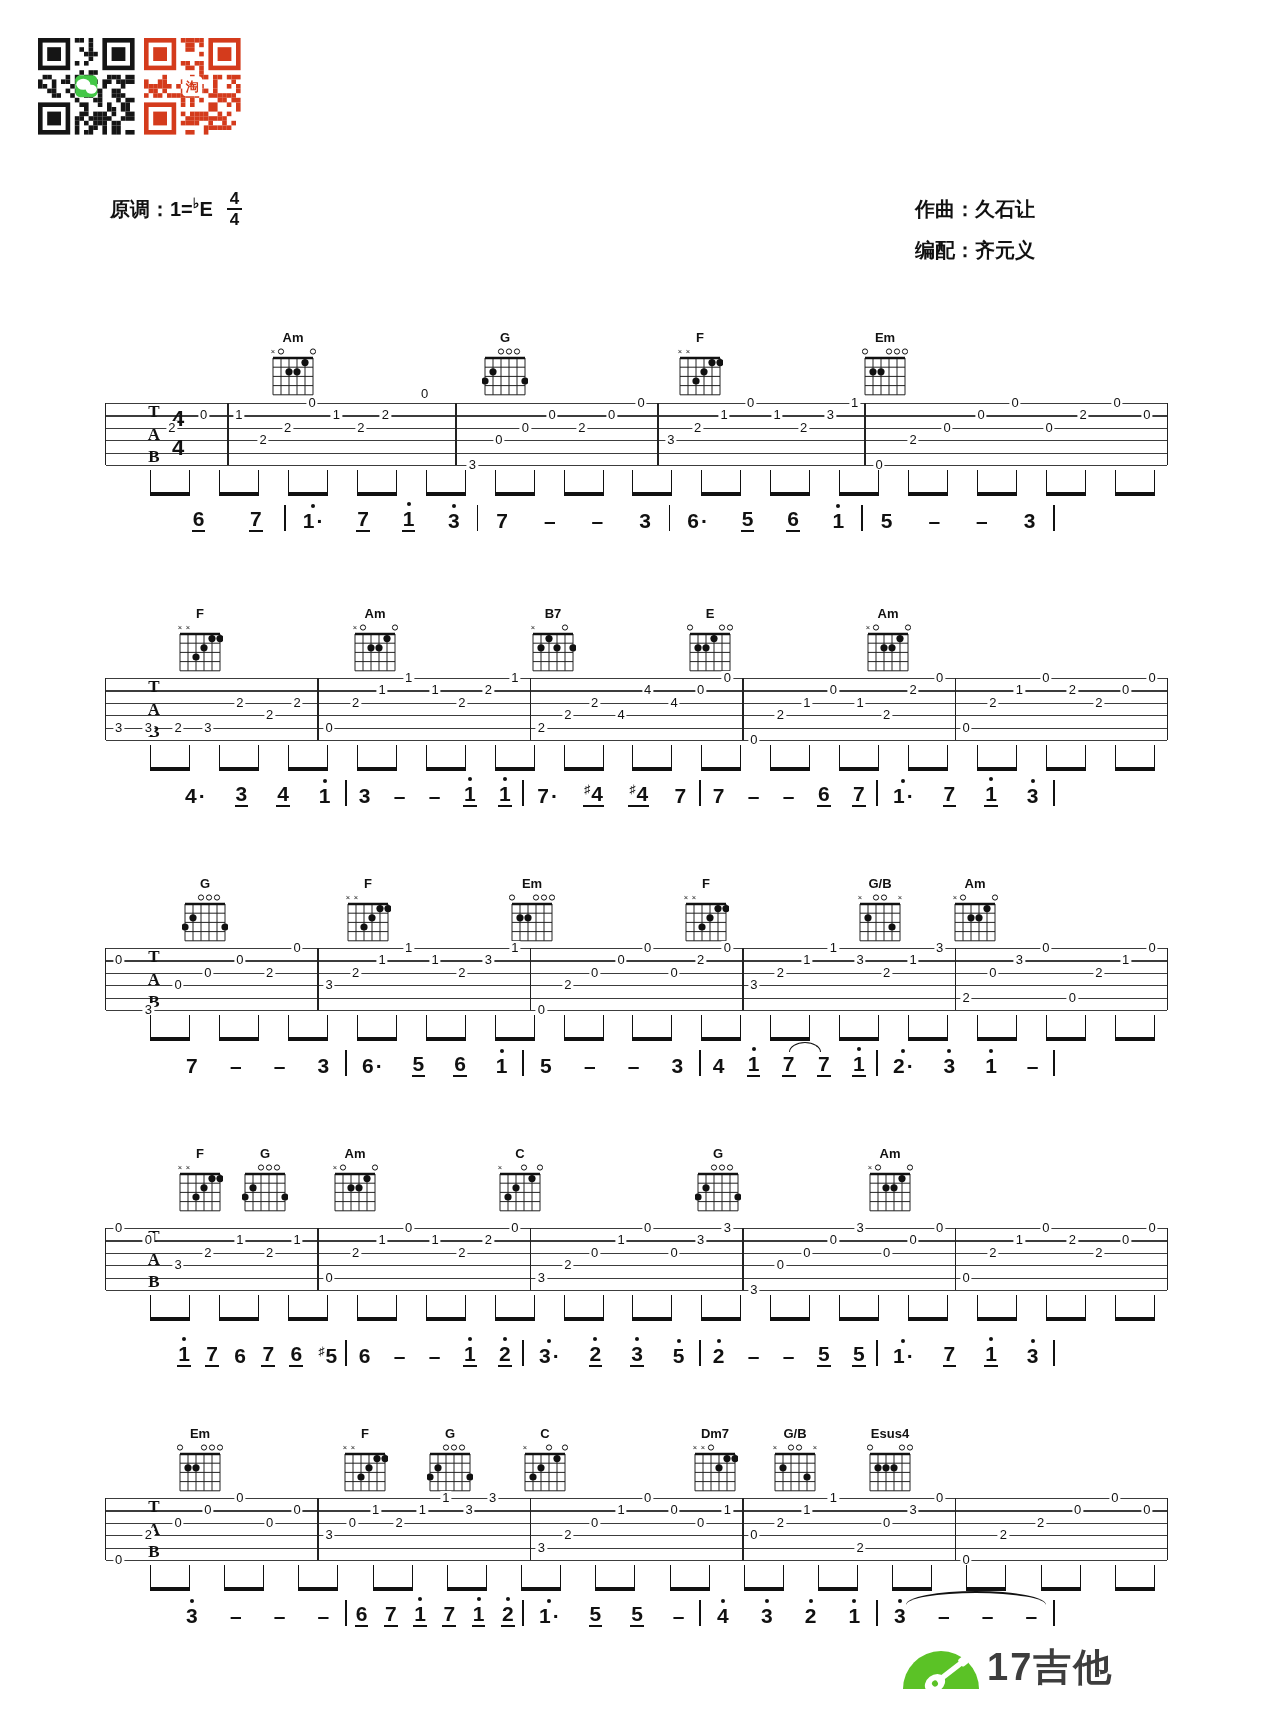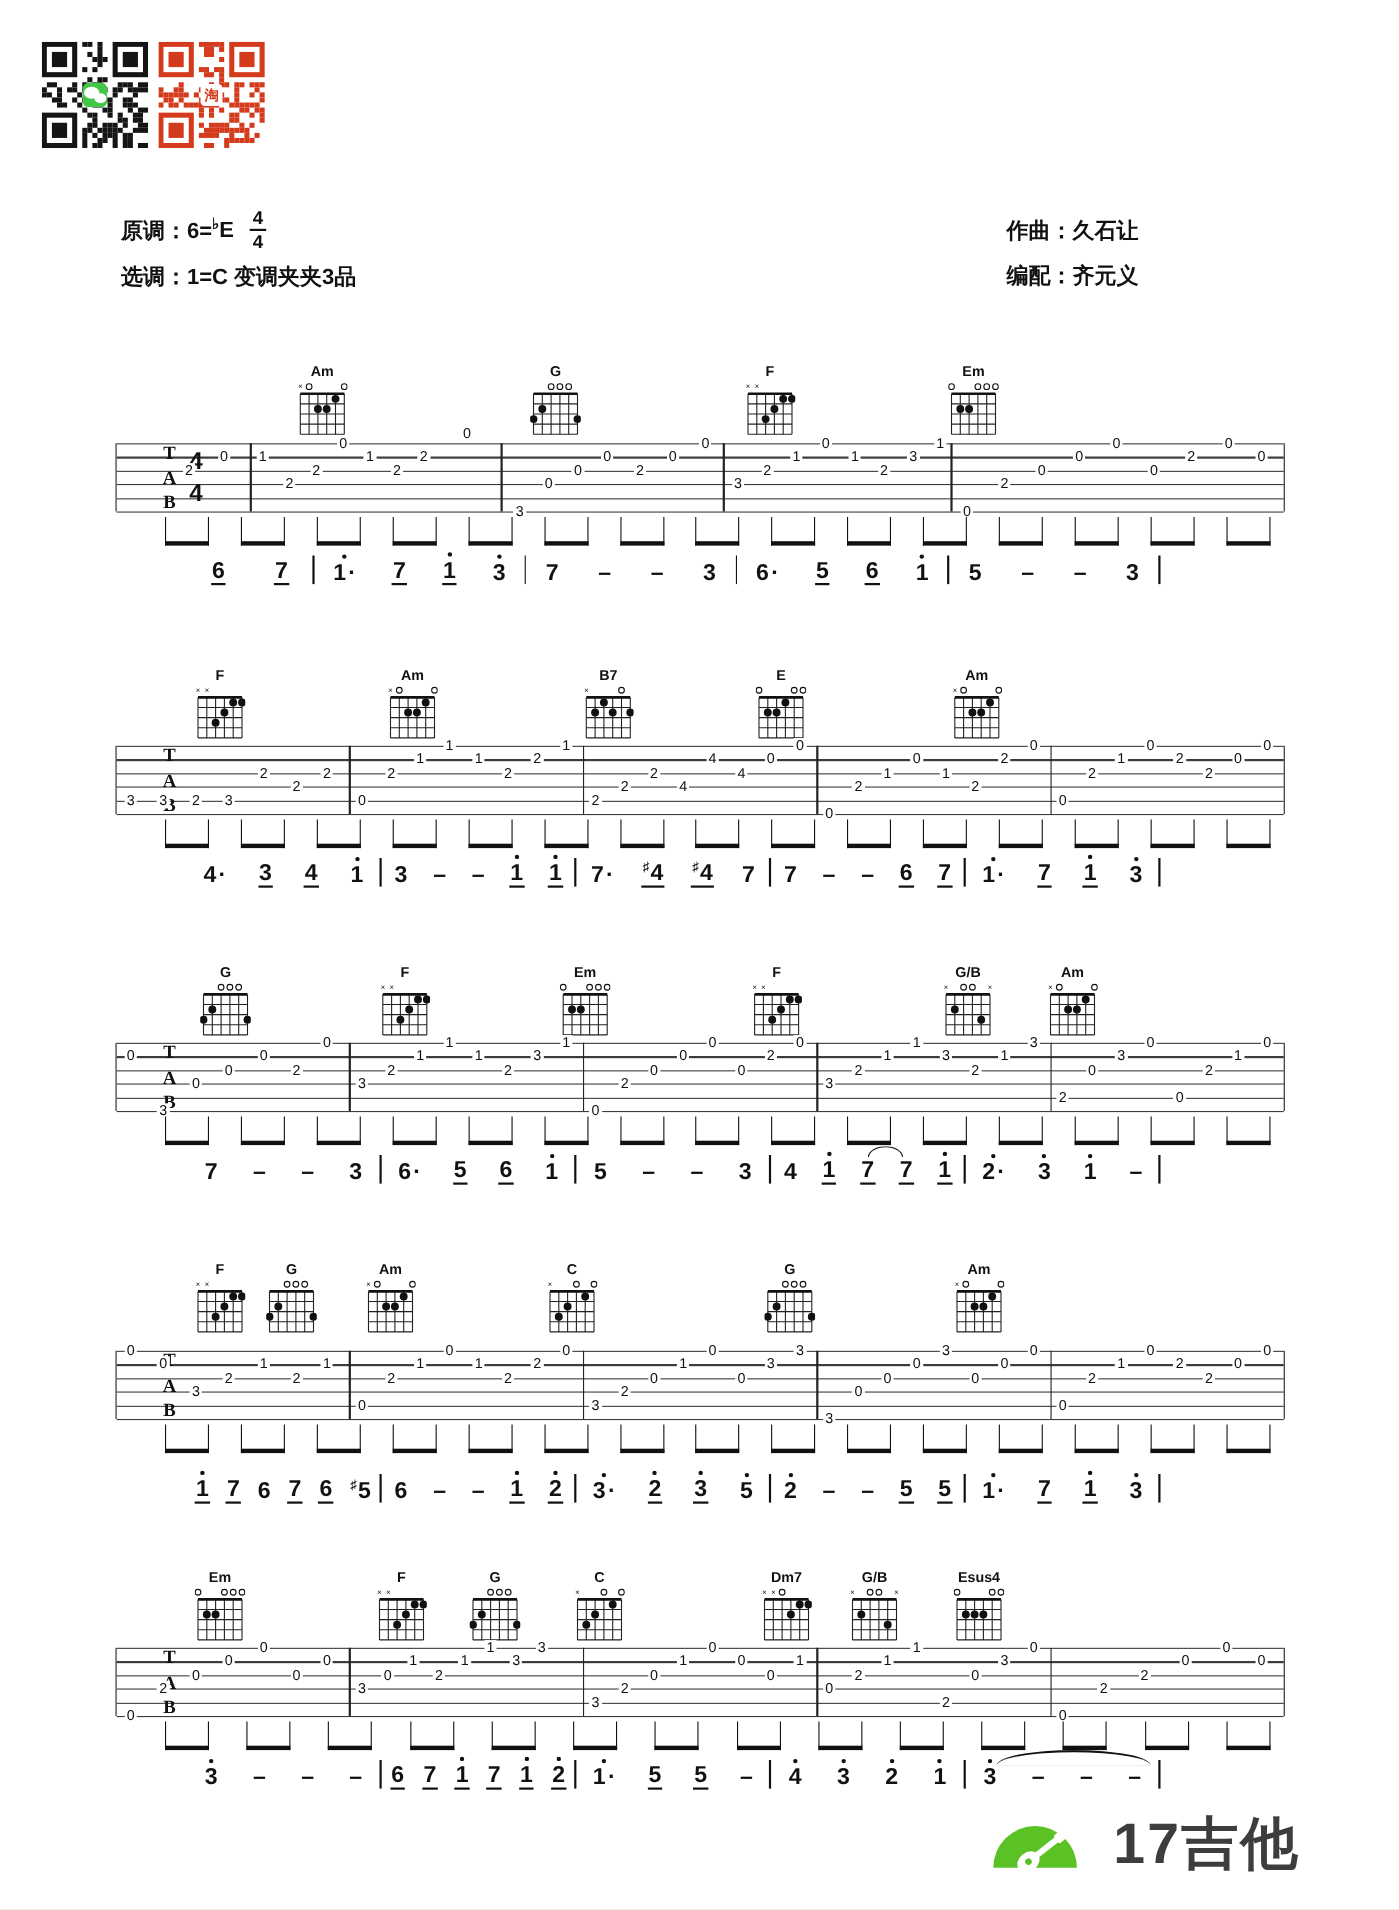--- a/index.html
+++ b/index.html
@@ -51,21 +51,21 @@
                 width:4px; height:4px; border-radius:50%; background:#111; }
   .tok .aug { font-weight:900; margin-left:2px; }
   .tok .shp { font-size:12px; vertical-align:super; margin-right:1px; }
   .tok.tie::after { content:""; position:absolute; left:55%; top:-11px; width:30px; height:9px;
                     border:1.6px solid #111; border-bottom:none; border-radius:50% 50% 0 0 / 100% 100% 0 0; }
   .jp-measure.slur::before { content:""; position:absolute; right:4%; top:-14px; width:80%; height:12px;
                     border-top:2px solid #111; border-radius:50% 50% 0 0 / 100% 100% 0 0; }
 
   
   .logo { position:absolute; left:900px; top:1642px; display:flex; align-items:center; }
-  .logo-text { font-size:52px; font-weight:700; color:#3d3d3d; margin-left:30px; letter-spacing:2px; }
+  .logo-text { font-size:38px; font-weight:700; color:#3d3d3d; margin-left:5px; letter-spacing:2px; }
 </style>
 </head>
 <body>
 
 <div class="page">
 
   <div class="qr qr-wechat" id="qr-wechat"><svg width="96.6" height="96.6" viewBox="0 0 96.6 96.6">
         <rect x="36.8" y="0" width="4.6" height="4.6" fill="#151515"></rect>
         <rect x="41.4" y="0" width="4.6" height="4.6" fill="#151515"></rect>
         <rect x="50.599999999999994" y="0" width="4.6" height="4.6" fill="#151515"></rect>
@@ -331,29 +331,28 @@
         <rect x="4.6" y="69" width="23" height="23" fill="#fff"></rect>
         <rect x="9.2" y="73.6" width="13.799999999999999" height="13.799999999999999" fill="#d43b1c"></rect>
         <rect x="38.3" y="38.3" width="20" height="20" rx="4" fill="#fff"></rect>
         <text x="48.3" y="53.3" text-anchor="middle" font-size="13" font-weight="bold" fill="#d43b1c">淘</text>
       </svg></div>
 
 
 
   <div class="keyinfo">
     <div class="row">
-      <span>原调：6=</span>
+      <span>原调：1=</span>
         <span class="flat">♭</span>
         <span>E</span>
       <span class="frac">
         <span class="num">4</span>
         <span class="den">4</span>
       </span>
     </div>
-    <div class="row">选调：1=C 变调夹夹3品</div>
   </div>
 
   <div class="credits">
     <div>作曲：久石让</div>
     <div>编配：齐元义</div>
   </div>
 
   <div id="systems">
       <div class="chord" style="left: 269px; top: 332px;">
         <div class="cname">Am</div>

